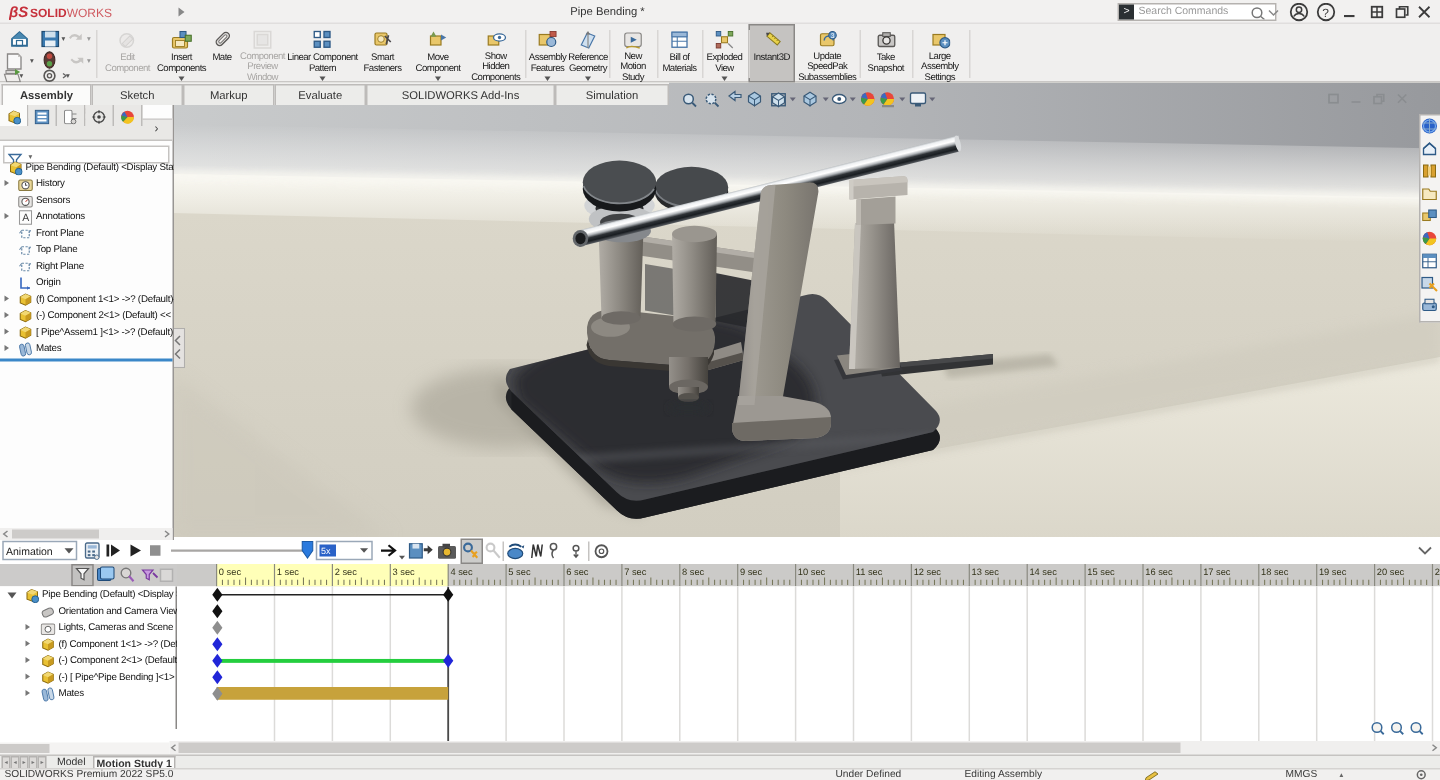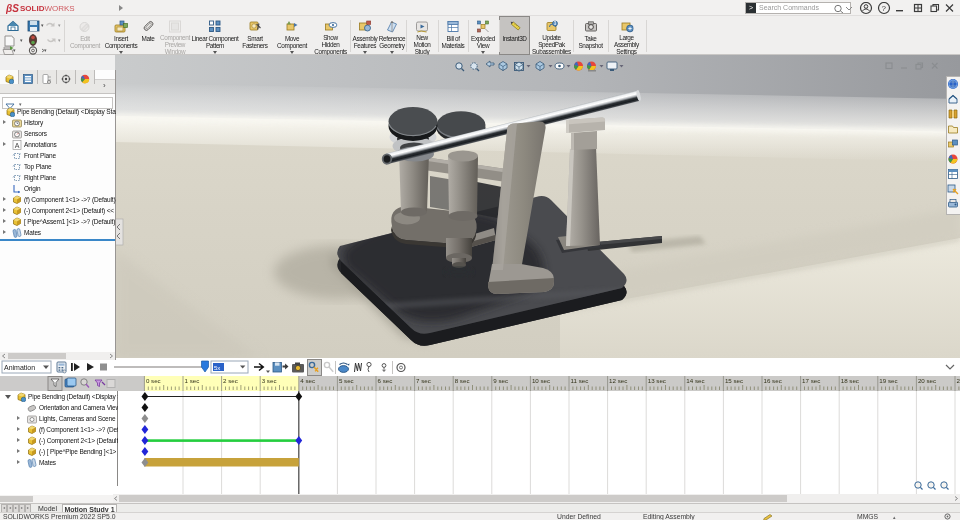--- a/index.html
+++ b/index.html
@@ -50,20 +50,21 @@
 </style></head>
 <body>
 <div id="app">
 
 <div class="abs" id="titlebar"></div>
 <svg class="abs" style="left:6px;top:2px" width="120" height="12" viewBox="0 0 120 12">
  <text x="0" y="9.5" font-family="Liberation Sans" font-size="10" font-style="italic" font-weight="700" fill="#c6313c">βS</text>
  <text x="14" y="9" font-family="Liberation Sans" font-size="8" font-weight="700" fill="#c6313c">SOLID<tspan font-weight="400" fill="#cf5a60">WORKS</tspan></text>
  <path d="M113 3 l4 3 l-4 3 z" fill="#888"></path>
 </svg>
+<div class="abs" id="title">Pipe Bending *</div>
 <div class="abs" id="searchbox"><span style="margin-left:13px">Search Commands</span></div>
 <div class="abs" id="sicon">&gt;</div>
 <svg class="abs" style="left:834px;top:4px" width="20" height="9" viewBox="0 0 20 9">
       <circle cx="4" cy="4.5" r="3.2" fill="none" stroke="#777" stroke-width="1"></circle>
       <line x1="6.5" y1="7" x2="9" y2="9" stroke="#777" stroke-width="1"></line>
       <path d="M12 3 l3 3 l3 -3" fill="none" stroke="#888" stroke-width="1"></path>
     </svg>
 <svg class="abs" style="left:858px;top:2px" width="100" height="13" viewBox="0 0 100 13">
  <circle cx="8" cy="6" r="5.5" fill="none" stroke="#3c3c3c" stroke-width="1.2"></circle>
       <circle cx="8" cy="4.5" r="1.8" fill="none" stroke="#3c3c3c" stroke-width="1"></circle>
@@ -288,20 +289,28 @@
 <div class="abs rsep" style="left:63.5px"></div>
 <div class="abs rsep" style="left:349.5px"></div>
 <div class="abs rsep" style="left:406px"></div>
 <div class="abs rsep" style="left:437.5px"></div>
 <div class="abs rsep" style="left:467.5px"></div>
 <div class="abs rsep" style="left:498.5px"></div>
 <div class="abs rsep" style="left:573px"></div>
 <div class="abs rsep" style="left:607.5px"></div>
 <div class="abs rsep" style="left:645.5px"></div>
 
+<div class="abs" id="tabstrip">
+      <div class="ctab sel" style="left:1px;width:60px">Assembly</div>
+<div class="ctab" style="left:61px;width:61px">Sketch</div>
+<div class="ctab" style="left:122px;width:61px">Markup</div>
+<div class="ctab" style="left:183px;width:61px">Evaluate</div>
+<div class="ctab" style="left:244px;width:126px">SOLIDWORKS Add-Ins</div>
+<div class="ctab" style="left:370px;width:76px">Simulation</div>
+    </div>
 
 <svg class="abs" id="viewport" viewBox="115 55 845 303" width="845" height="303">
 <defs>
  <linearGradient id="wall" x1="0" y1="0" x2="1" y2="0">
    <stop offset="0" stop-color="#c9cbcc"></stop>
           <stop offset="0.55" stop-color="#b3b5b8"></stop>
           <stop offset="1" stop-color="#97999d"></stop>
  </linearGradient>
  <linearGradient id="wallfade" x1="0" y1="0" x2="0" y2="1">
    <stop offset="0" stop-color="#ffffff" stop-opacity="0"></stop>

